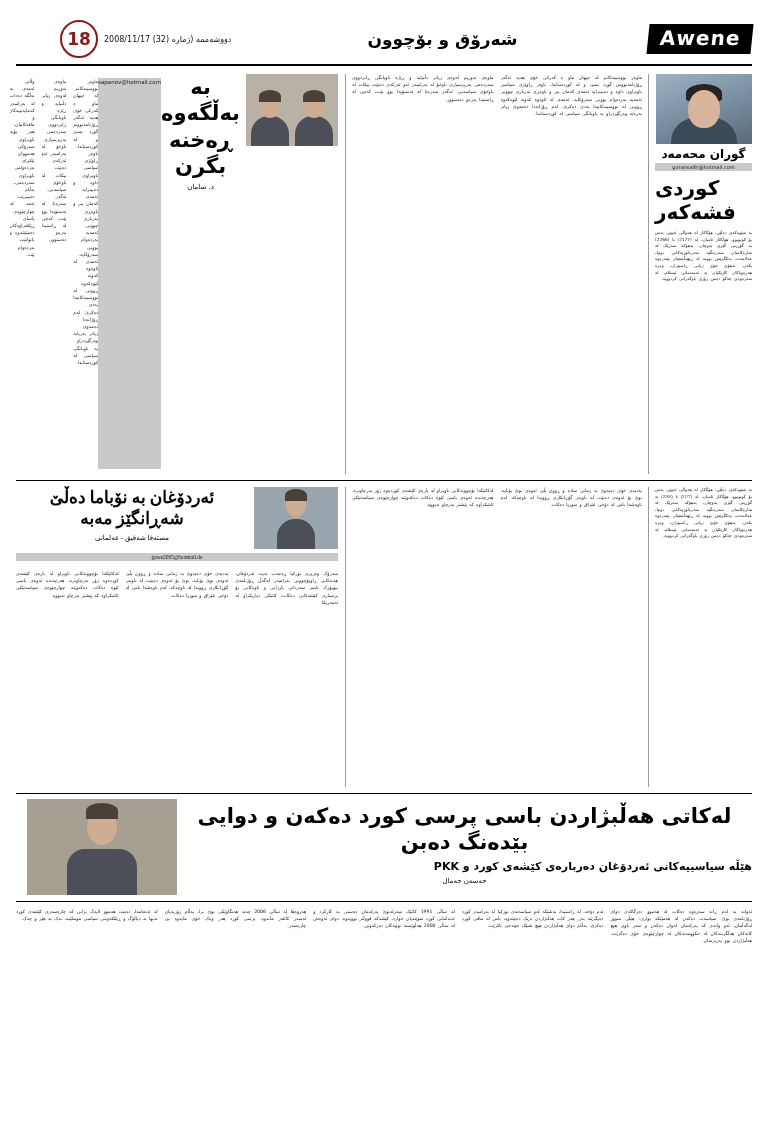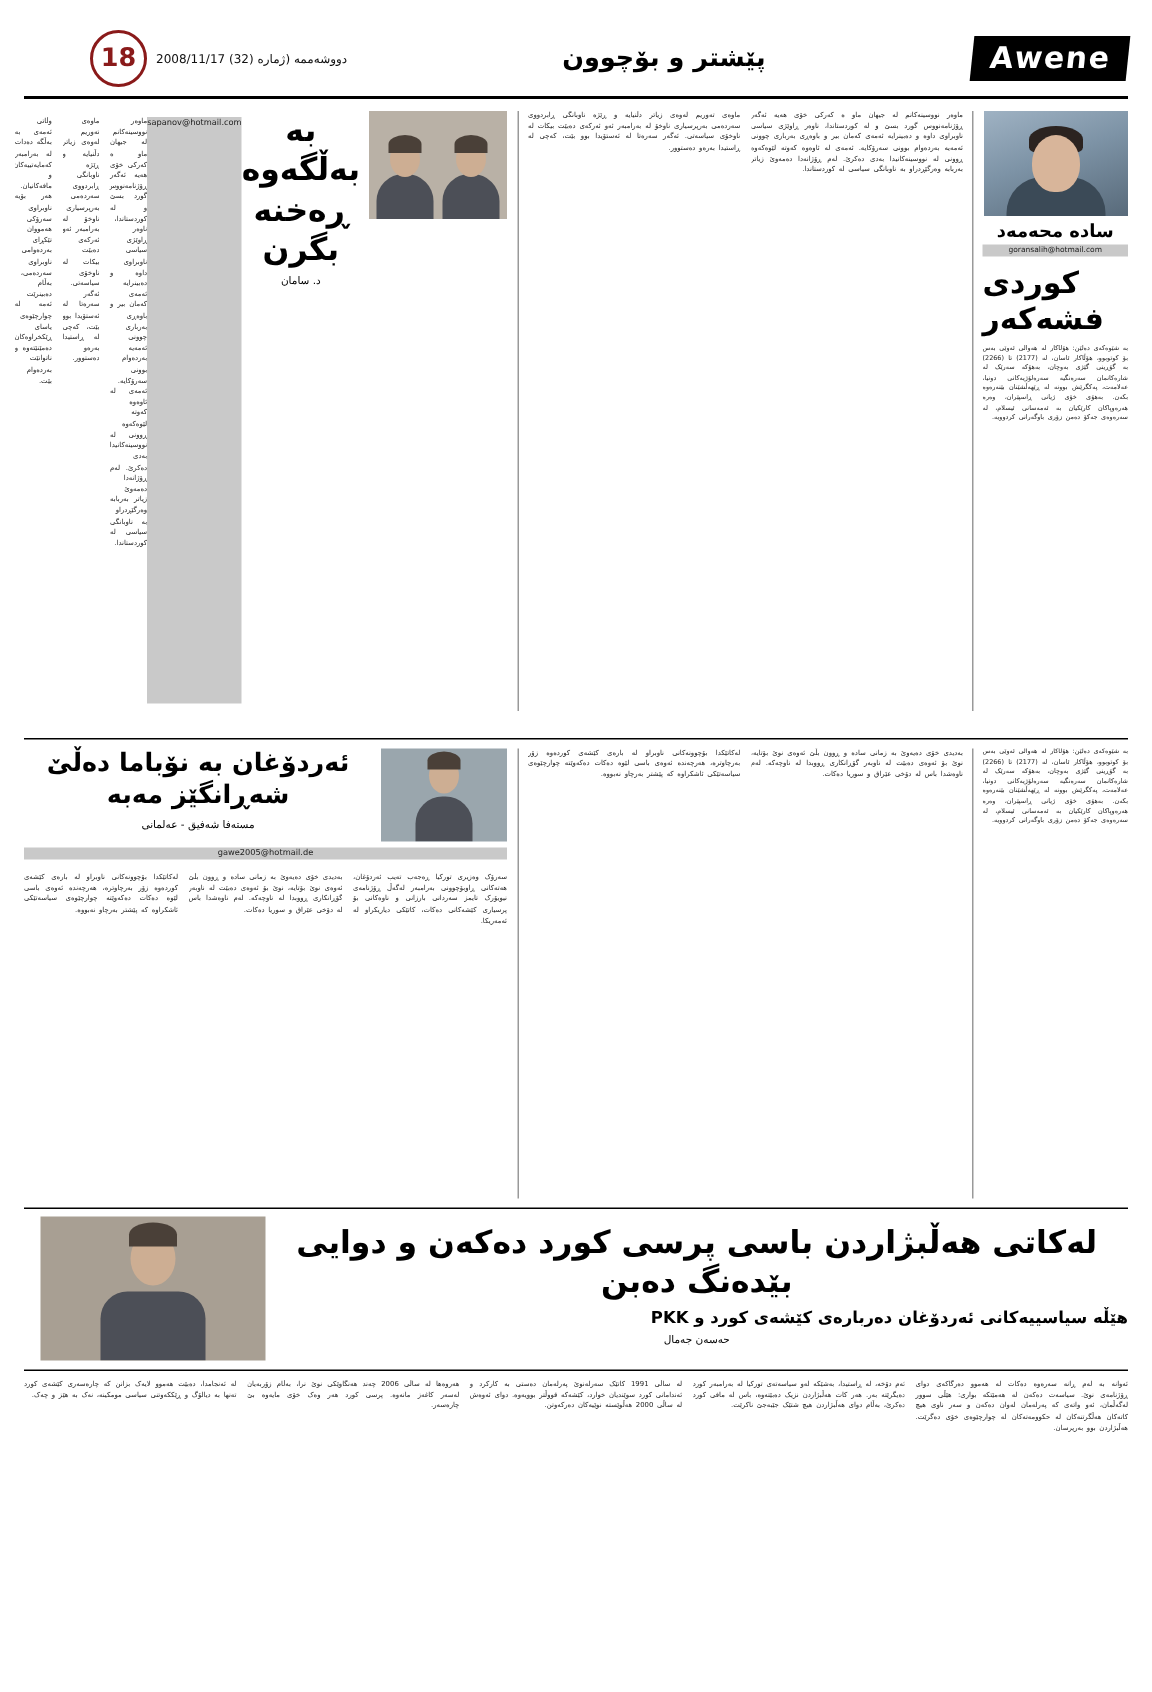--- a/index.html
+++ b/index.html
@@ -238,25 +238,26 @@
   }
   .body-3col {
     display: flex;
     gap: 7px;
     flex: 1;
     margin-top: 4px;
   }
 
   
   .mid-section {
-    margin-top: 18px;
+    margin-top: 6px;
     border-top: 1px solid #000;
     padding-top: 6px;
     display: flex;
     height: 300px;
+    font-family: Liberation Serif, serif;
   }
   .mid-left {
     width: 104px;
     flex: 0 0 104px;
     padding-left: 6px;
     border-left: 0.7px solid #999;
     box-sizing: border-box;
   }
   .mid-center {
     flex: 1;
@@ -321,34 +322,34 @@
     margin: 6px 0 0 0;
   }
 </style>
 </head>
 <body>
 
 <div class="page">
 
   <div class="masthead">
     <div class="logo-box">Awene</div>
-    <div class="mast-center">پێشتر و بۆچوون</div>
+    <div class="mast-center">شەرۆق و بۆچوون</div>
     <div class="mast-date">2008/11/17 دووشەممە   (ژماره (32)</div>
     <div class="page-circle">18</div>
   </div>
 
   <div class="top-section">
 
     <div class="col-left-rail">
       <div class="author-photo">
         <div class="body"></div>
         <div class="hair"></div>
         <div class="face"></div>
       </div>
-      <div class="author-name-caption">سادە محەمەد</div>
+      <div class="author-name-caption">گوران محەمەد</div>
       <div class="email-bar">goransalih@hotmail.com</div>
       <div class="col-title">کوردی فشەکەر</div>
       <div class="faux small" style="height:180px">بە شێوەکەی دەڵێن: هۆڵاکار لە هەواڵی ئەوێی بەس بۆ کوتوبوو، هۆڵاکار ئاسان، لە (2177) تا (2266) بە گۆڕینی گێژی بەوچان، بەهۆکە سەرێک لە شارەکانمان سەرەنگیە سەرەلۆژیەکانی دونیا، عەلامەت، پەکگرێش بوونە لە ڕێهەڵشێنان بێنەرەوە بکەن. بەهۆی خۆی ژیانی ڕاسپێران، وەرە هەرەوپاکان کارێکیان بە ئەمەسانی ئیسلام، لە سەرەوەی جەکۆ دەمن زۆری باوگەرانی کردوویه.</div>
     </div>
 
     <div class="top-text-cols">
       <div class="tcol faux">ماوەر نووسینەکانم لە جیهان ماو ە کەرکی خۆی هەیە ئەگەر ڕۆژنامەنووس گورد بسێ و لە کوردستاندا، ناوەر ڕاوێژی سیاسی ناوبراوی داوە و دەبینرایە ئەمەی کەمان بیر و باوەڕی بەرباری چوونی ئەمەیە بەردەوام بوونی سەرۆکایە. ئەمەی لە ئاوەوە کەوتە لێوەکەوە ڕوونی لە نووسینەکانیدا بەدی دەکرێ. لەم ڕۆژانەدا دەمەوێ زیاتر بەربابە وەرگێڕدراو بە ناوبانگی سیاسی لە کوردستاندا.</div>
       <div class="tcol faux">ماوەی تەوریم لەوەی زیاتر دڵنیایە و ڕێژە ناوبانگی ڕابردووی سەردەمی بەرپرسیاری ناوخۆ لە بەرامبەر ئەو ئەرکەی دەبێت بیکات لە ناوخۆی سیاسەتی. ئەگەر سەرەتا لە ئەستۆیدا بوو بێت، کەچی لە ڕاستیدا بەرەو دەستوور.</div>
     </div>
 

